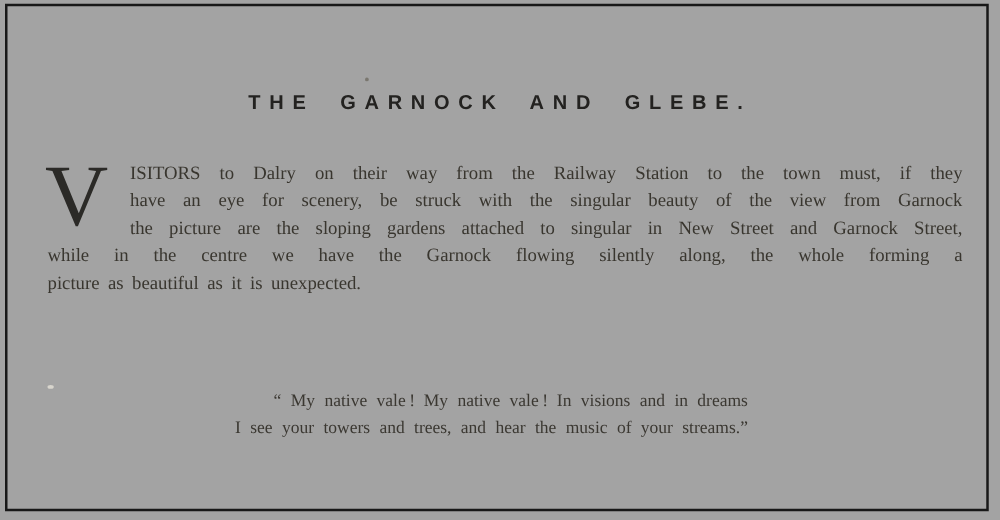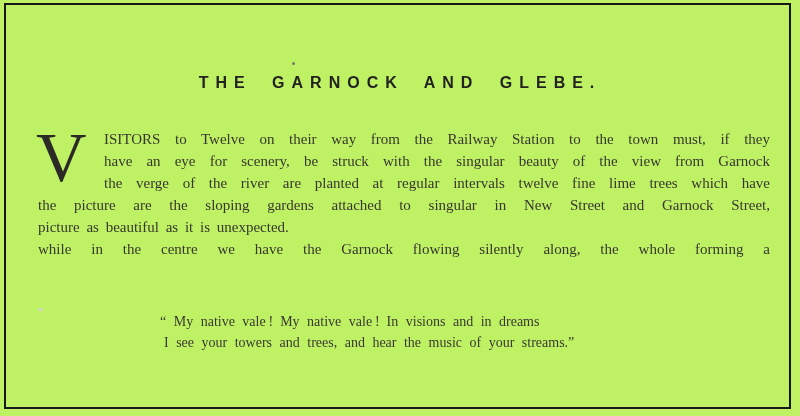--- a/index.html
+++ b/index.html
@@ -4,21 +4,21 @@
 <style>
   html, body {
     margin: 0;
     padding: 0;
     background: #ffffff;
   }
   .page {
     position: relative;
     width: 800px;
     height: 416px;
-    background: #bef264;
+    background: #a3a3a3;
     overflow: hidden;
     font-family: "Liberation Serif", serif;
     color: #39362f;
   }
   .frame {
     position: absolute;
     top: 3px;
     left: 4px;
     right: 9px;
     bottom: 7px;
@@ -69,23 +69,24 @@
     text-align-last: left;
   }
   .verse {
     position: absolute;
     top: 311px;
     left: 160px;
     font-size: 14px;
     line-height: 21px;
     word-spacing: 4px;
     color: #3b3832;
+    text-align: right;
   }
   .verse-line2 {
-    margin-left: 4px;
+    margin-left: 28px;
   }
   .speck {
     position: absolute;
     border-radius: 50%;
     pointer-events: none;
   }
   .speck-1 {
     top: 62px;
     left: 292px;
     width: 3px;
@@ -107,26 +108,25 @@
 
   <div class="frame"></div>
 
   <div class="speck speck-1"></div>
   <div class="speck speck-2"></div>
 
   <div class="title">THE GARNOCK AND GLEBE.</div>
 
   <div class="paragraph">
     <span class="drop-cap">V</span>
-    <div class="pline">ISITORS to Twelve on their way from the Railway Station to the town must, if they</div>
+    <div class="pline">ISITORS to Dalry on their way from the Railway Station to the town must, if they</div>
     <div class="pline">have an eye for scenery, be struck with the singular beauty of the view from Garnock</div>
-    <div class="pline">the verge of the river are planted at regular intervals twelve fine lime trees which have</div>
     <div class="pline">the picture are the sloping gardens attached to singular in New Street and Garnock Street,</div>
+    <div class="pline">while in the centre we have the Garnock flowing silently along, the whole forming a</div>
     <div class="pline last">picture as beautiful as it is unexpected.</div>
-    <div class="pline">while in the centre we have the Garnock flowing silently along, the whole forming a</div>
   </div>
 
   <div class="verse">
     <div class="verse-line1">“ My native vale ! My native vale ! In visions and in dreams</div>
     <div class="verse-line2">I see your towers and trees, and hear the music of your streams.”</div>
   </div>
 
 </div>
 
 </body></html>

